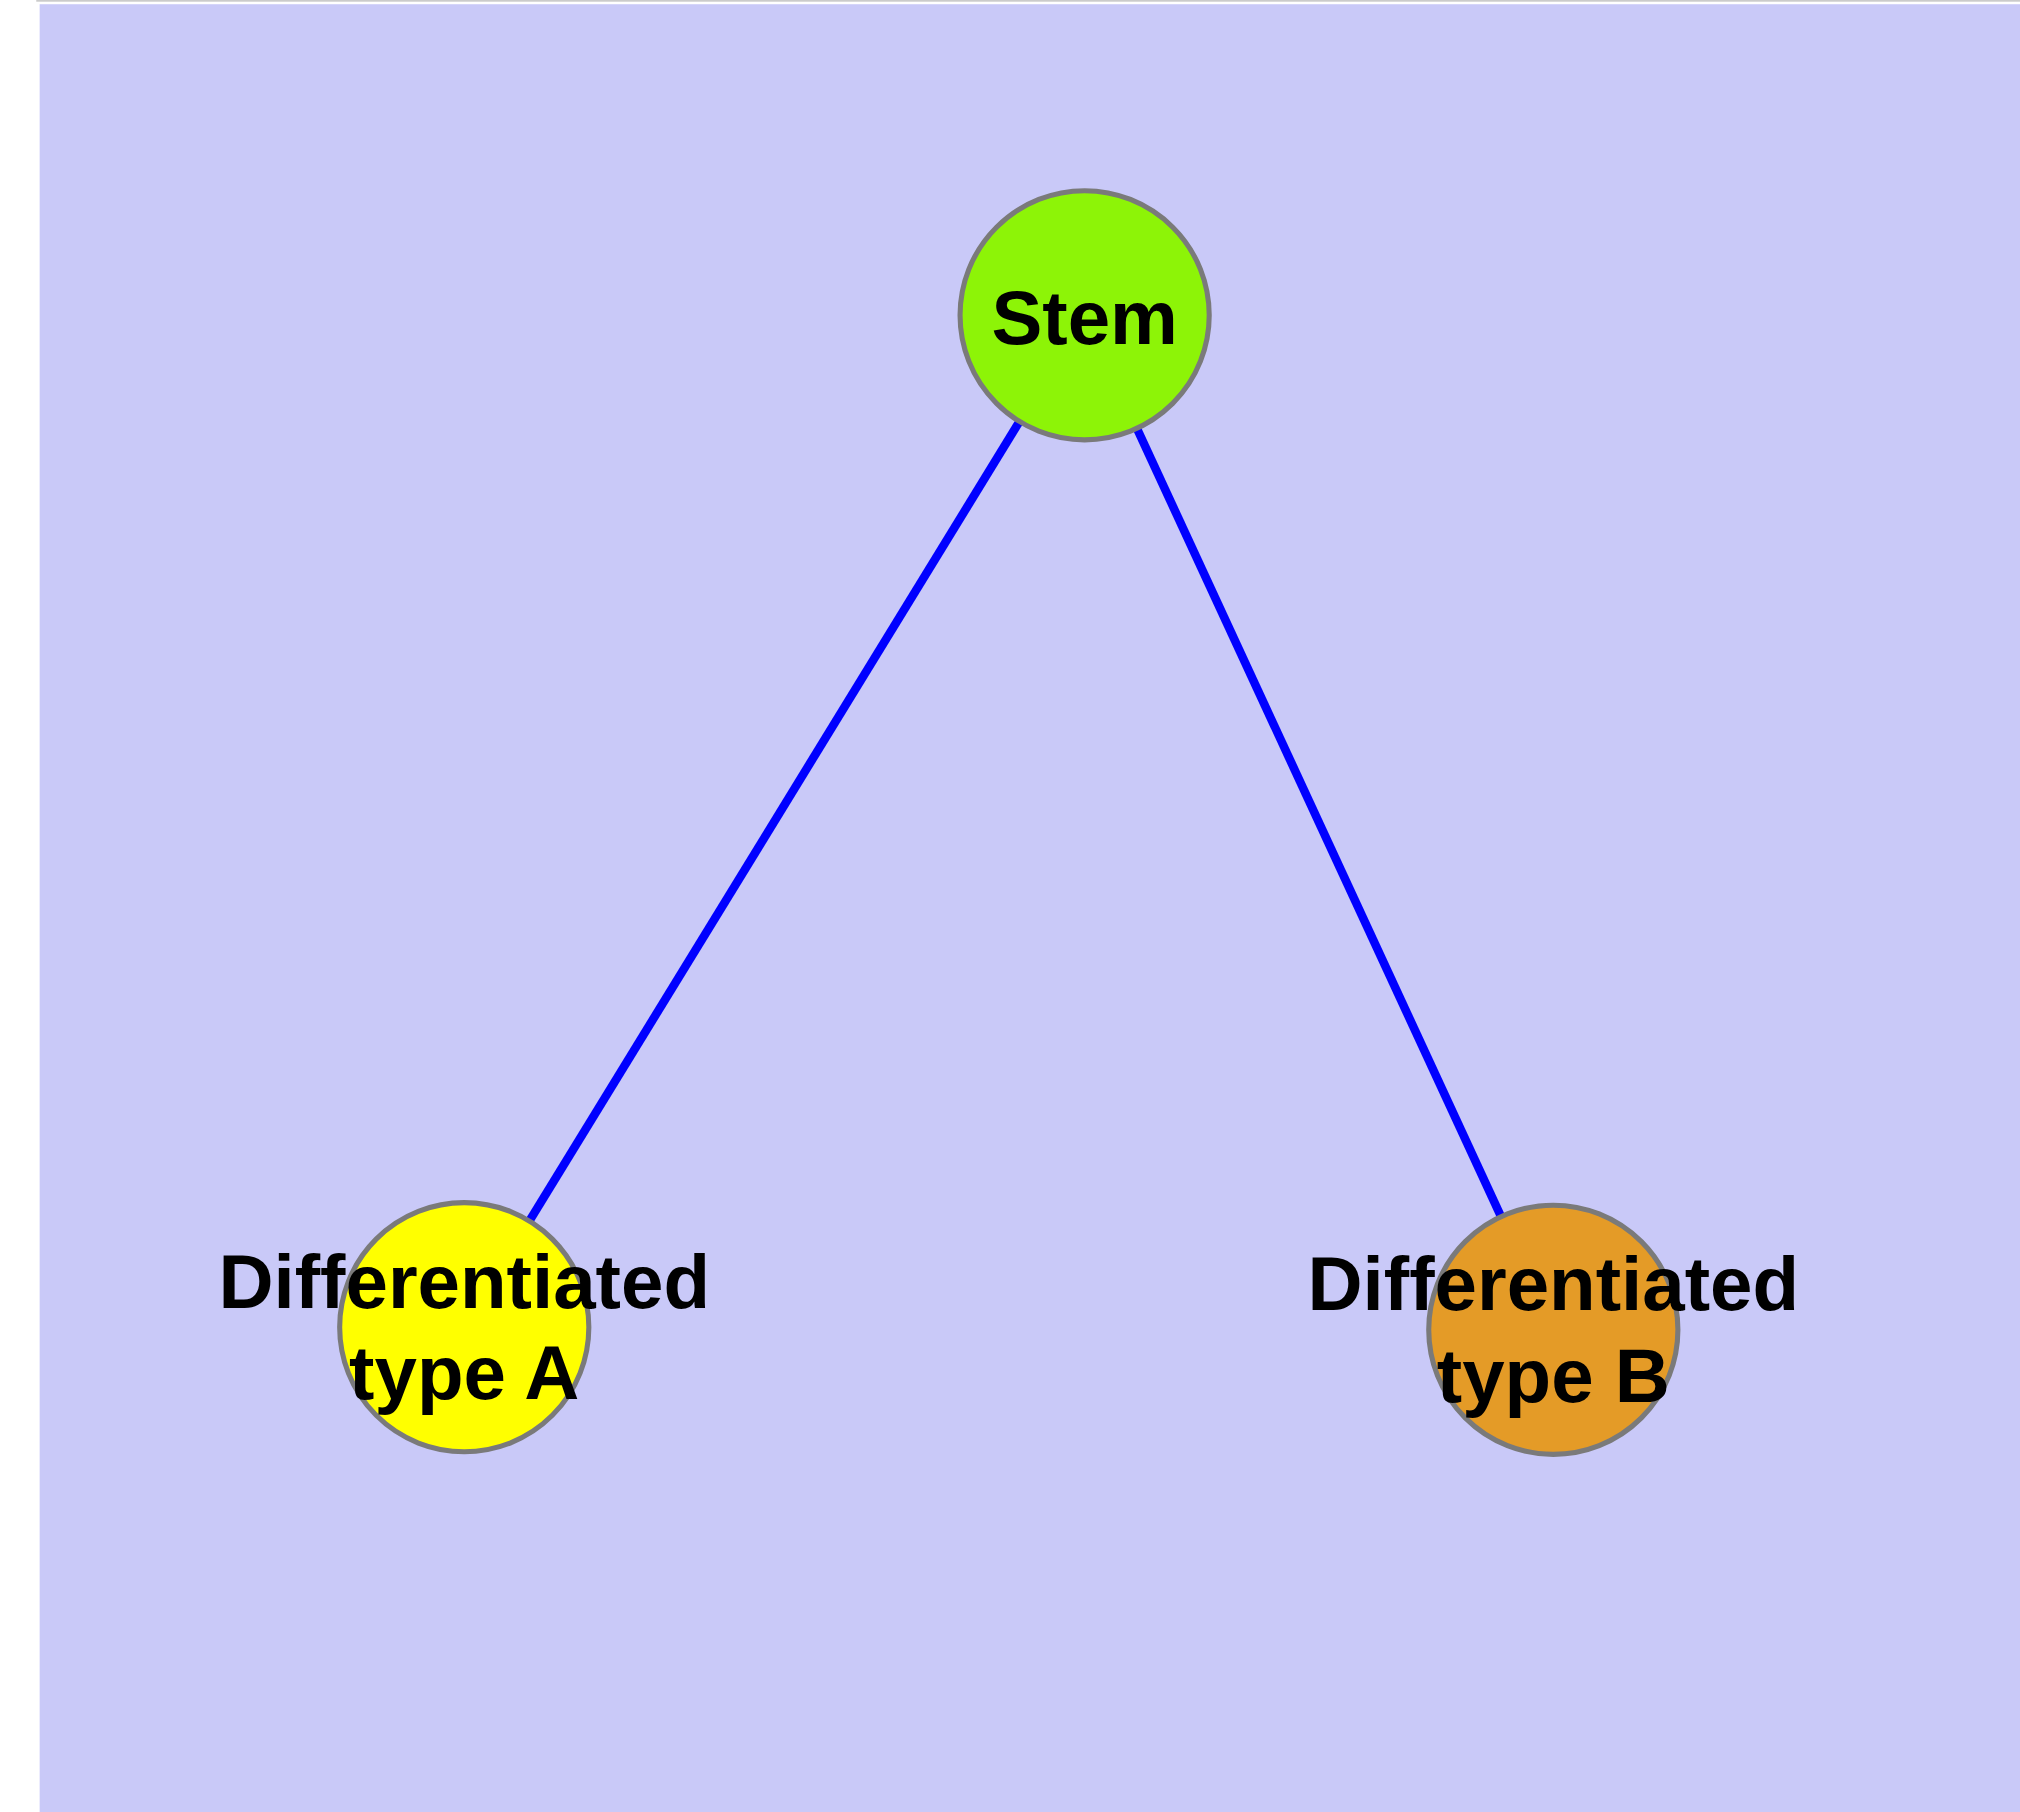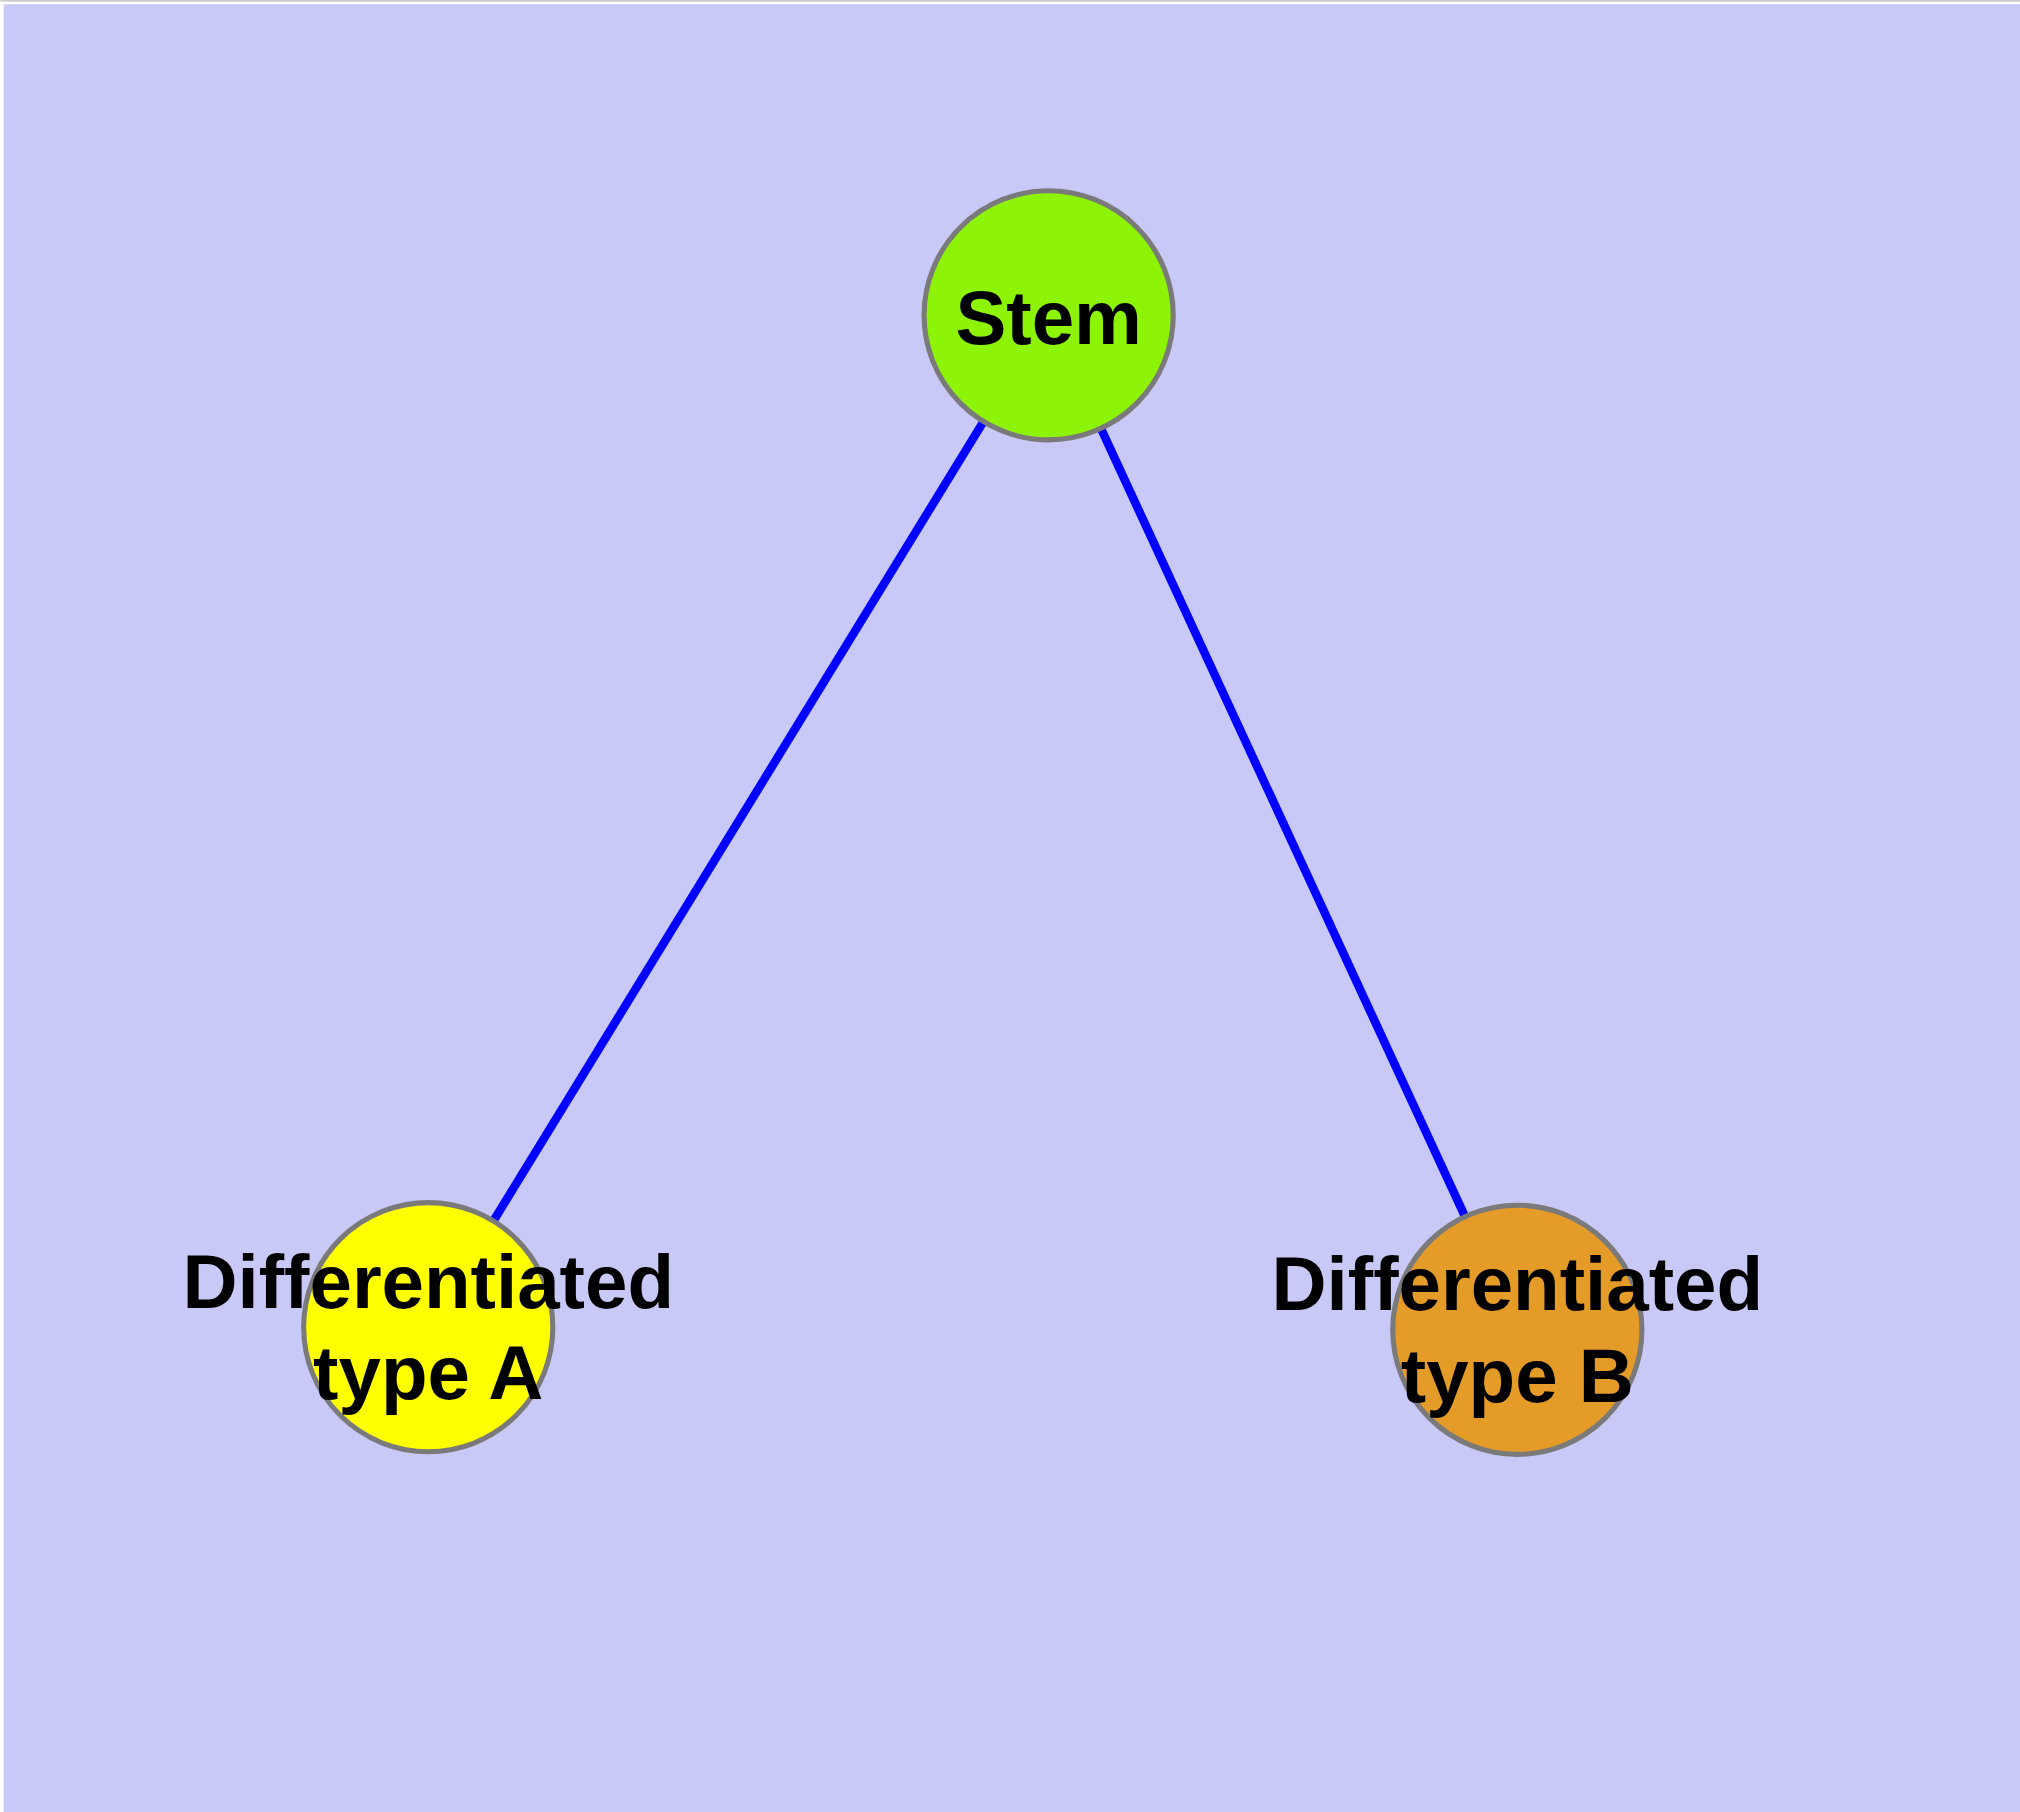--- a/index.html
+++ b/index.html
@@ -7,20 +7,21 @@
     padding: 0;
     width: 2021px;
     height: 1812px;
     background: #ffffff;
     overflow: hidden;
   }
   .stage {
     position: relative;
     width: 1845px;
     height: 1812px;
+    margin-left: 36px;
   }
   svg {
     display: block;
     position: absolute;
     left: 0;
     top: 0;
   }
   .node-label {
     font-family: "Liberation Sans", "DejaVu Sans", sans-serif;
     font-weight: bold;

